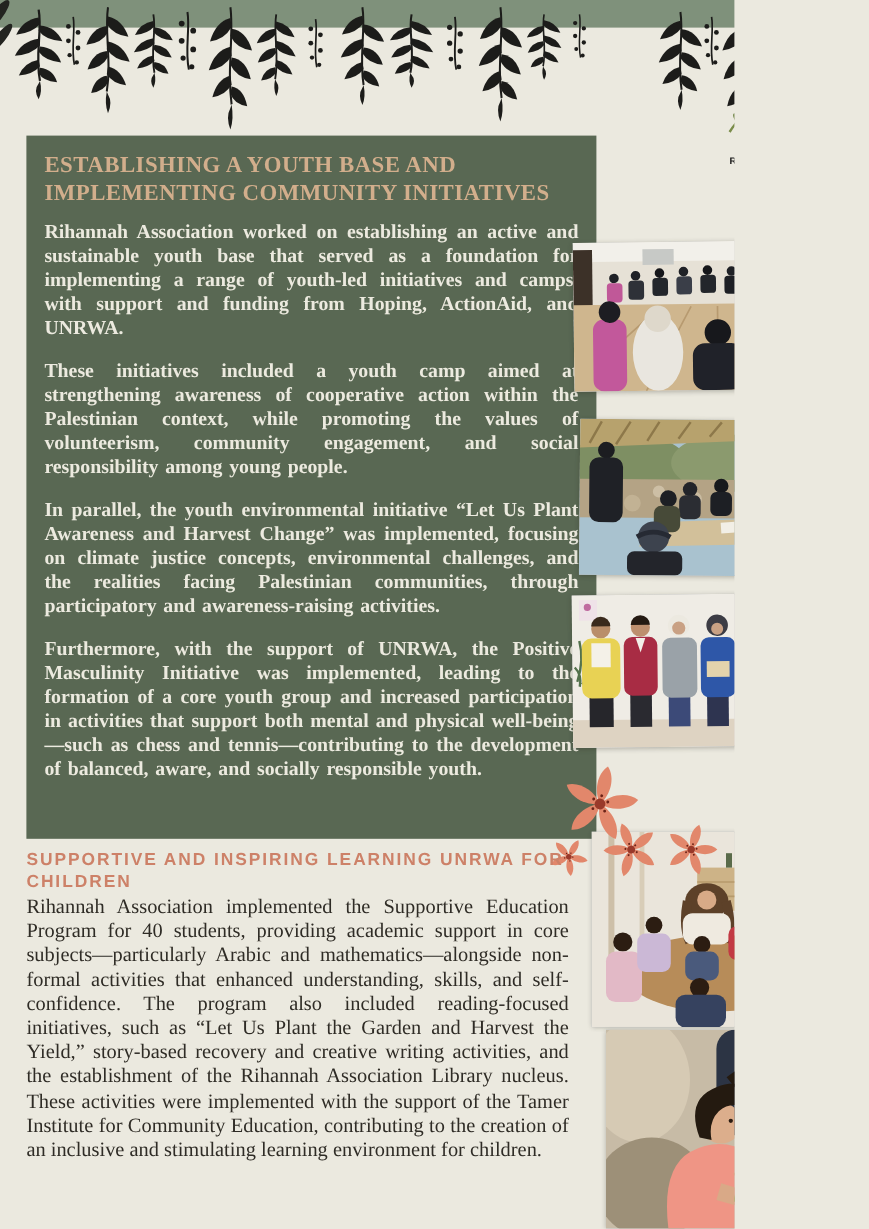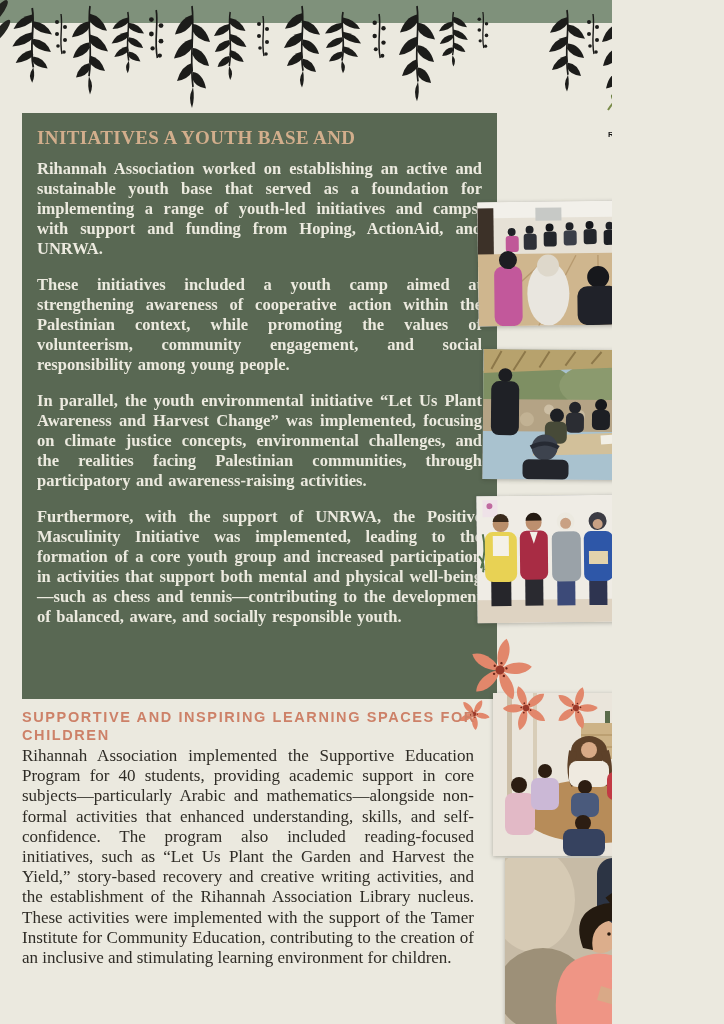--- a/index.html
+++ b/index.html
@@ -138,21 +138,22 @@
           <circle cx="44" cy="48" r="1.2" fill="#7a8c4a"></circle>
       </g>
       <path fill="#121210" d="M96 16 c7 1 10 7 8 13 c-2 5 -1 9 1 13 c2 6 1 13 -2 19 c-2 5 -8 8 -10 3 c-3 -7 -1 -15 0 -21 c1 -8 -2 -15 1 -22 z"></path>
       <text x="56" y="54" text-anchor="middle" font-family="DejaVu Sans, sans-serif" font-size="11.5" font-weight="bold" fill="#4e5e33">جمعية ريحـانة</text>
       <text x="56" y="67" text-anchor="middle" font-family="Liberation Sans, sans-serif" font-size="8" font-weight="bold" letter-spacing="0.5" fill="#141414">RIHANNAH SOCIETY</text>
     </svg>
   </div>
 
   <section class="green-box">
     <h1>
-      <span>INITIATIVES A YOUTH BASE AND</span><br>
+      <span>ESTABLISHING A YOUTH BASE AND</span><br>
+      <span>IMPLEMENTING COMMUNITY INITIATIVES</span>
     </h1>
     <p>Rihannah Association worked on establishing an active and sustainable youth base that served as a foundation for implementing a range of youth-led initiatives and camps, with support and funding from Hoping, ActionAid, and UNRWA.</p>
     <p>These initiatives included a youth camp aimed at strengthening awareness of cooperative action within the Palestinian context, while promoting the values of volunteerism, community engagement, and social responsibility among young people.</p>
     <p>In parallel, the youth environmental initiative “Let Us Plant Awareness and Harvest Change” was implemented, focusing on climate justice concepts, environmental challenges, and the realities facing Palestinian communities, through participatory and awareness-raising activities.</p>
     <p>Furthermore, with the support of UNRWA, the Positive Masculinity Initiative was implemented, leading to the formation of a core youth group and increased participation in activities that support both mental and physical well-being—such as chess and tennis—contributing to the development of balanced, aware, and socially responsible youth.</p>
   </section>
 
   <figure class="photo photo-1" role="img" aria-label="Youth seated in a circle of chairs indoors during a camp session">
     <svg viewBox="0 0 240 124" preserveAspectRatio="none">
       <rect width="240" height="124" fill="#e6e1d6"></rect>
@@ -301,21 +302,21 @@
           <circle cx="-5" cy="5" r="1.2" fill="#6b2318"></circle>
           <circle cx="-6" cy="-3" r="1.2" fill="#6b2318"></circle>
       </g>
     </defs>
     <use href="#flw" transform="translate(40,36) rotate(12)"></use>
     <use href="#flw" transform="translate(66,74) rotate(-20) scale(0.72)"></use>
     <use href="#flw" transform="translate(14,80) rotate(30) scale(0.5)"></use>
     <use href="#flw" transform="translate(116,74) rotate(18) scale(0.68)"></use>
   </svg>
 
-  <h2 class="learning-heading">SUPPORTIVE AND INSPIRING LEARNING SPACES FOR CHILDREN</h2>
+  <h2 class="learning-heading">SUPPORTIVE AND INSPIRING LEARNING UNRWA FOR CHILDREN</h2>
   <p class="learning-paragraph">Rihannah Association implemented the Supportive Education Program for 40 students, providing academic support in core subjects—particularly Arabic and mathematics—alongside non-formal activities that enhanced understanding, skills, and self-confidence. The program also included reading-focused initiatives, such as “Let Us Plant the Garden and Harvest the Yield,” story-based recovery and creative writing activities, and the establishment of the Rihannah Association Library nucleus. These activities were implemented with the support of the Tamer Institute for Community Education, contributing to the creation of an inclusive and stimulating learning environment for children.</p>
 
   <figure class="photo photo-4" role="img" aria-label="Children gathered around a table with a facilitator reading together">
     <svg viewBox="0 0 231 163" preserveAspectRatio="none">
       <rect width="231" height="163" fill="#eae5db"></rect>
       <rect x="14" width="5" height="120" fill="#cdbfa8"></rect>
       <rect x="40" width="4" height="100" fill="#d8cdb8"></rect>
       <rect x="88" y="30" width="64" height="36" fill="#cdb387"></rect>
       <path d="M88 42 h64 M88 54 h64" stroke="#b69a6c" stroke-width="1.4"></path>
       <rect x="112" y="18" width="5" height="12" fill="#5a6b4a"></rect>

